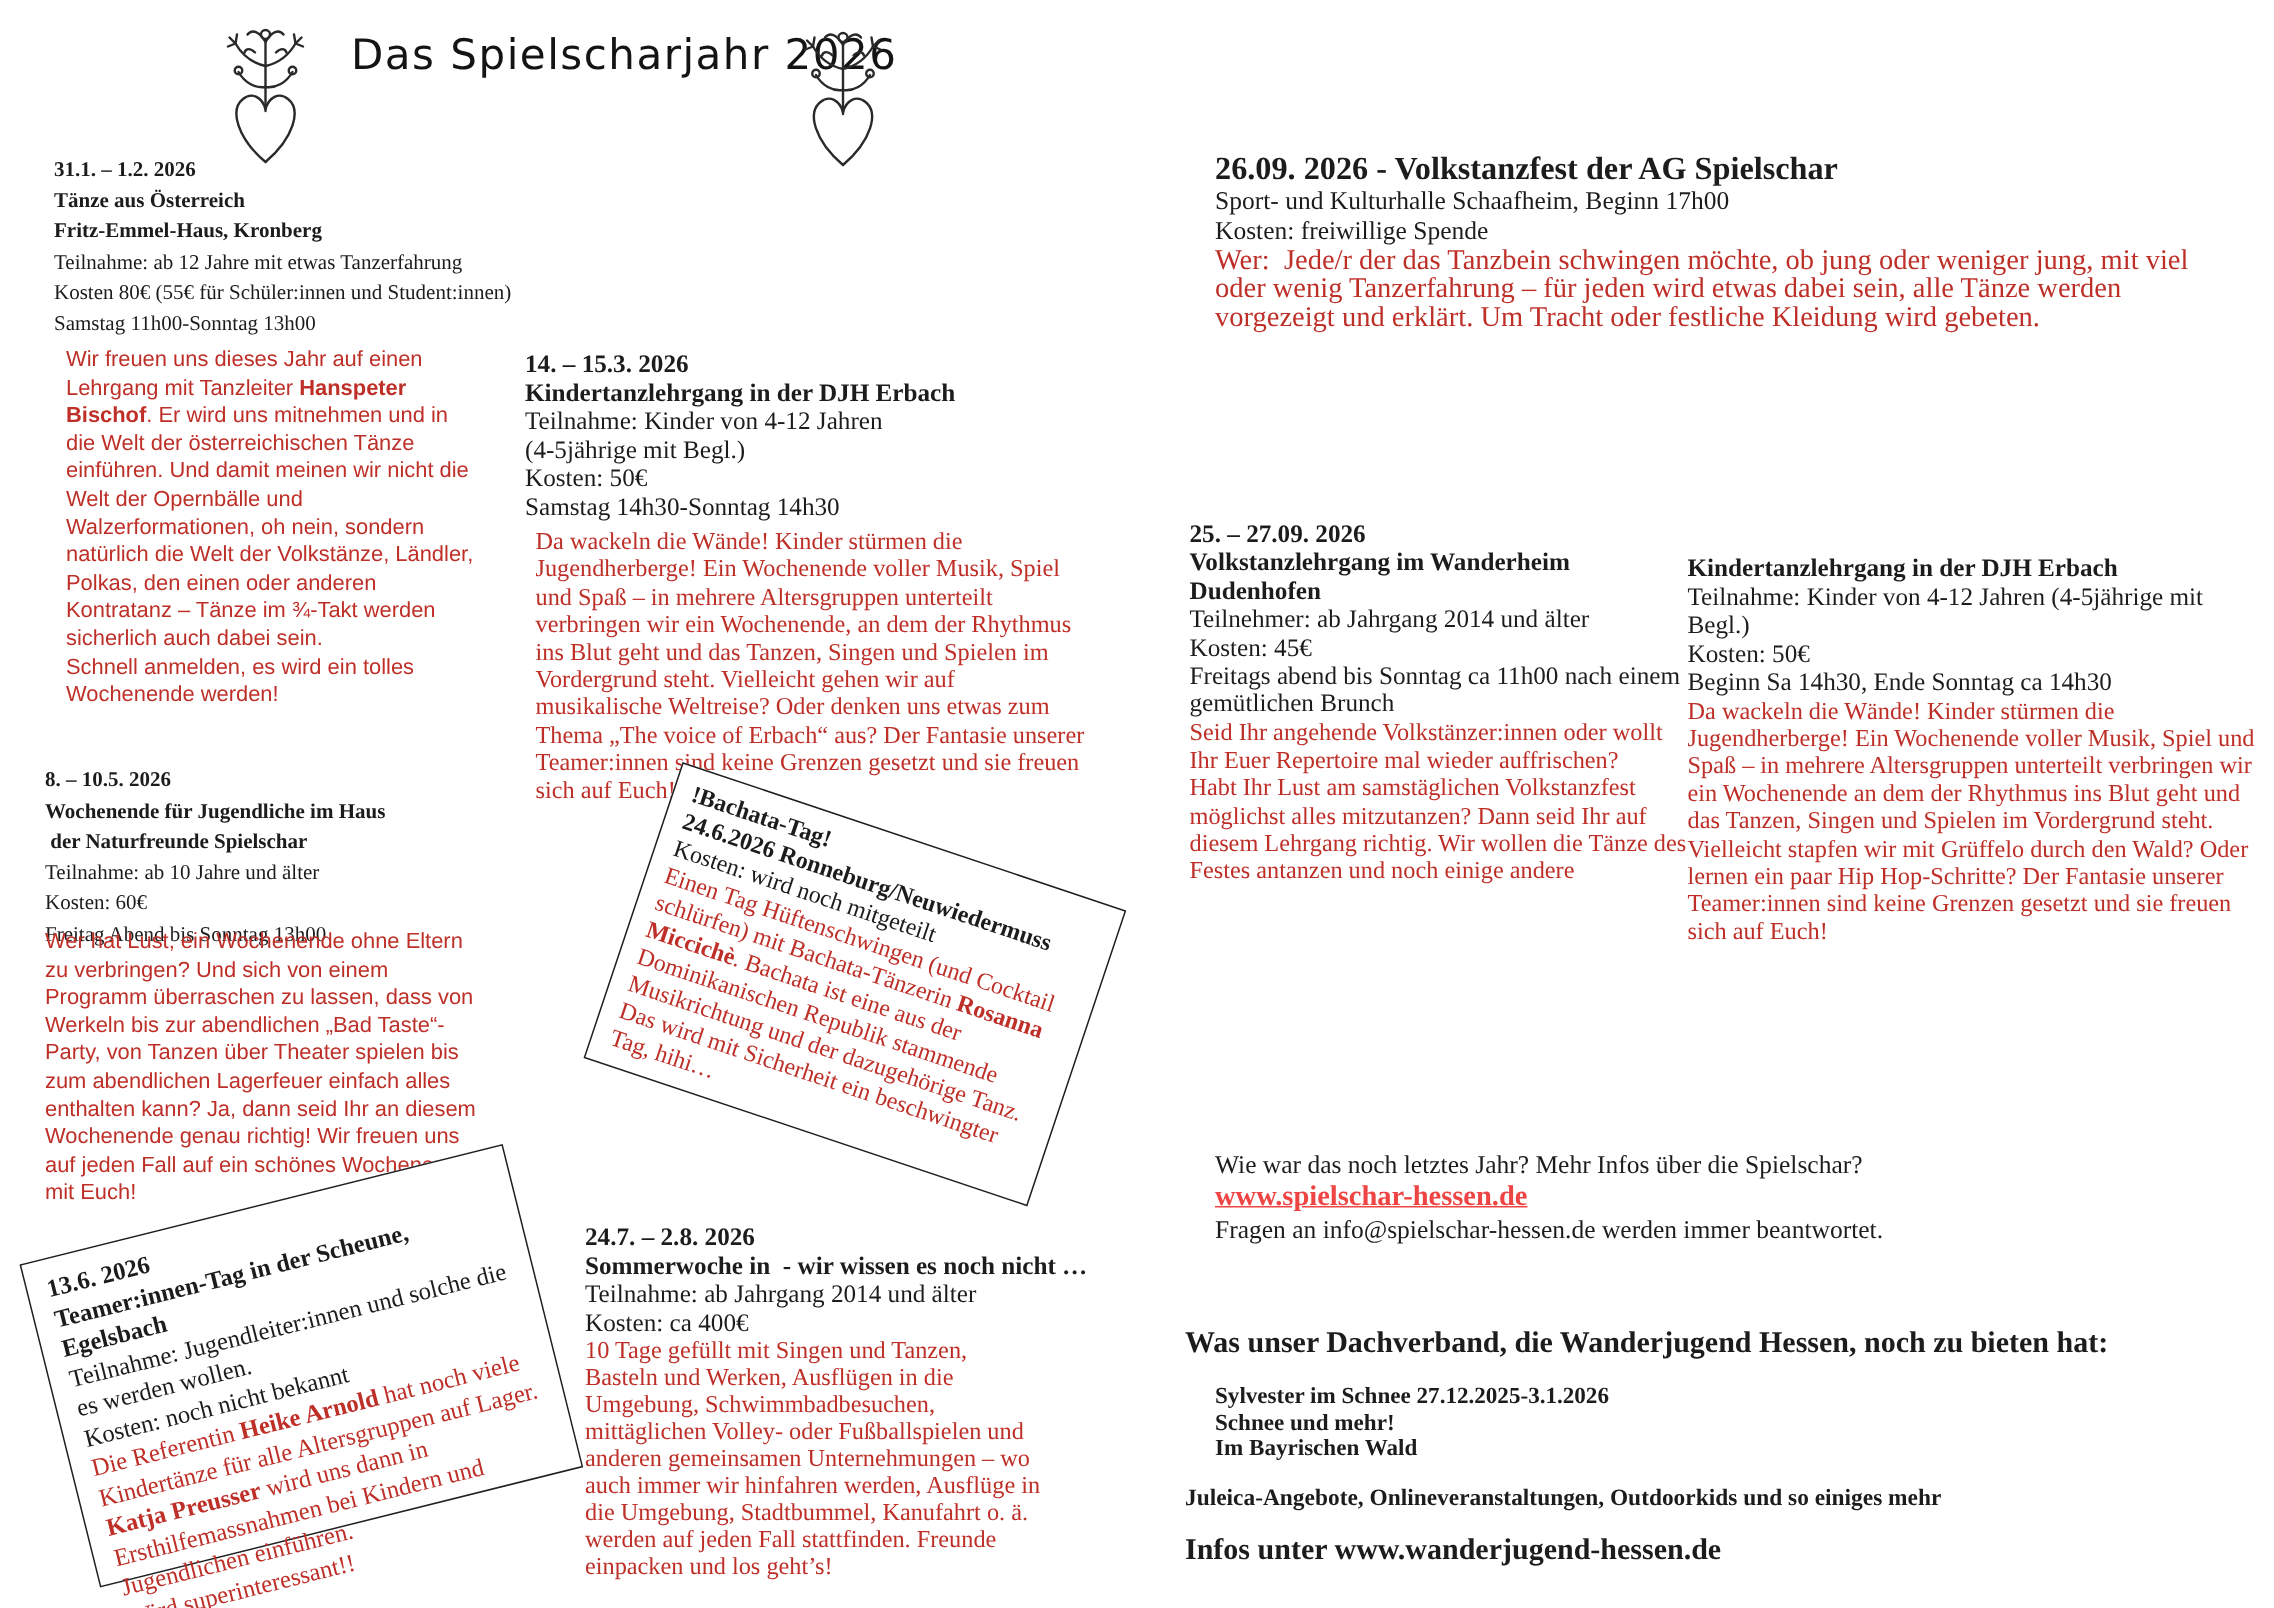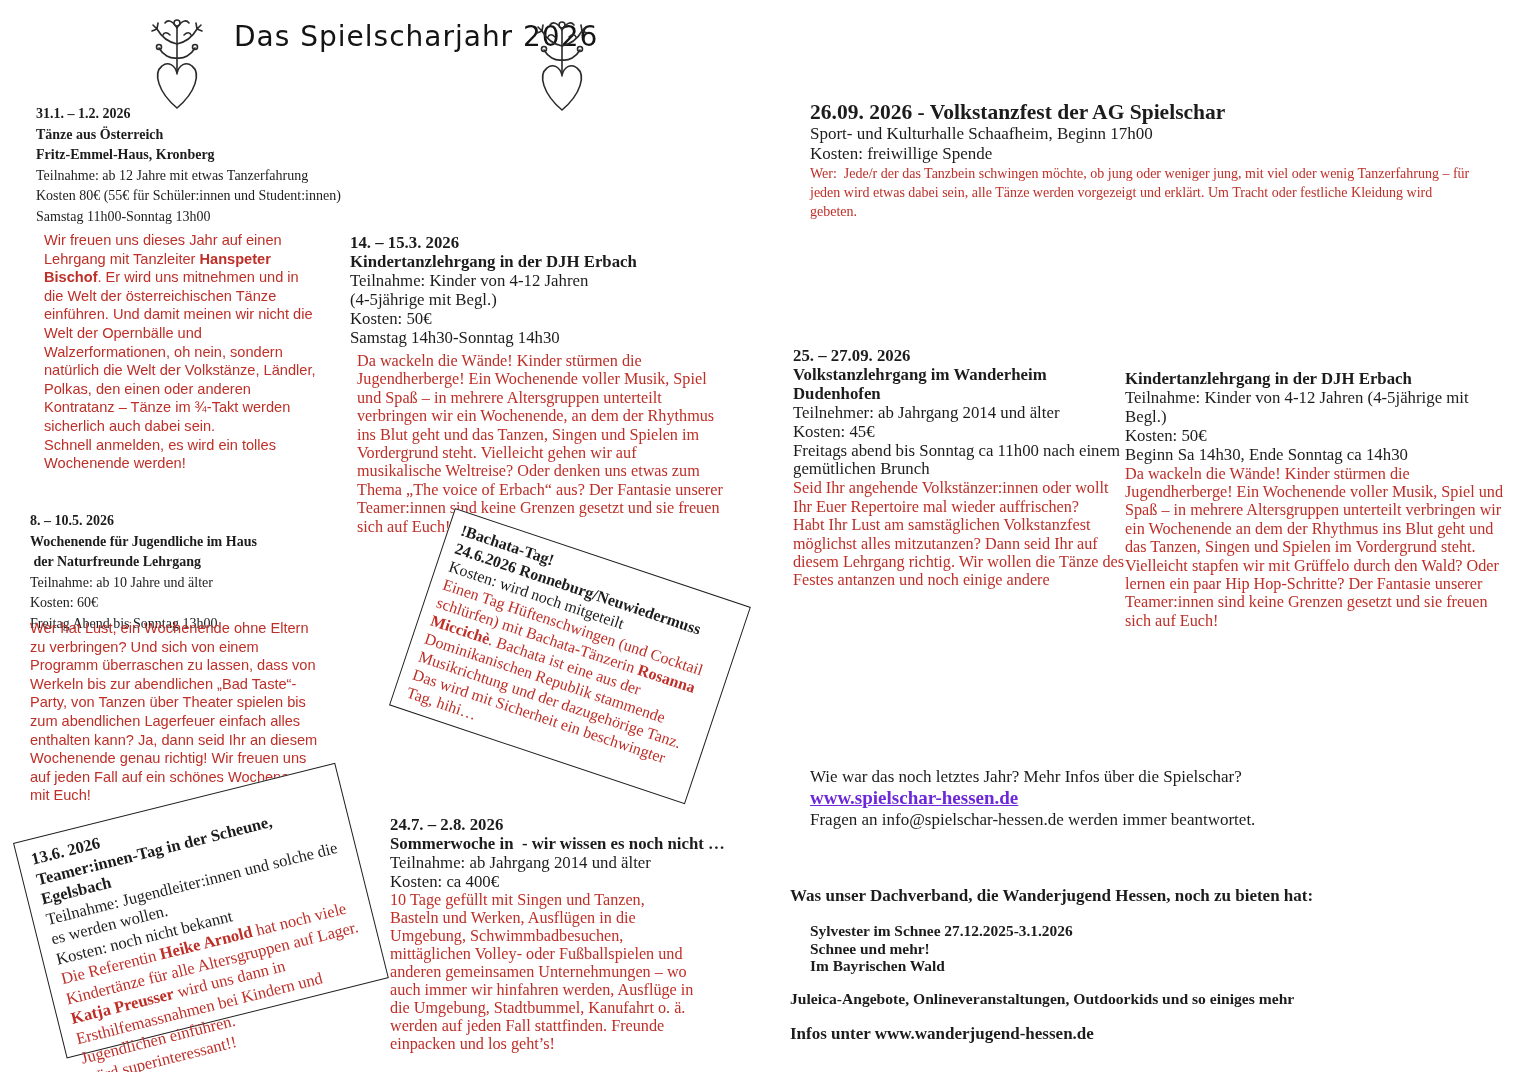--- a/index.html
+++ b/index.html
@@ -11,24 +11,24 @@
   .center{}
   .ev17{font-size:14px;line-height:20.5px;}
   .ev16{font-size:16.8px;line-height:18.9px;}
   .red{color:#be2f28;}
   .red-sans{font-family:"Liberation Sans","DejaVu Sans",sans-serif;font-size:14.6px;line-height:18.6px;color:#be2f28;}
   .red-serif{font-size:16.2px;line-height:18.4px;color:#be2f28;}
   .title{font-family:"DejaVu Sans","Liberation Sans",sans-serif;font-size:28px;letter-spacing:1px;color:#141414;}
   .rotbox{border:1.5px solid #1f1f1f;background:#fff;transform-origin:top left;}
   .vt-title{font-size:21.5px;line-height:24px;font-weight:bold;}
   .vt-sub{font-size:17px;line-height:20px;}
-  .vt-red{font-size:14px;line-height:19.2px;}
-  .link{color:#6d28d9;font-weight:bold;text-decoration:underline;font-size:19px;line-height:22px;}
+  .vt-red{font-size:19px;line-height:19.2px;}
+  .link{color:#ef4444;font-weight:bold;text-decoration:underline;font-size:19px;line-height:22px;}
   .foot17{font-size:17px;line-height:21px;}
-  .dach{font-size:17px;line-height:23px;font-weight:bold;}
+  .dach{font-size:20px;line-height:23px;font-weight:bold;}
   .small-b{font-size:15.4px;line-height:17.5px;font-weight:bold;}
   svg.logo{stroke:#2a2a2a;fill:none;stroke-width:1.6;stroke-linecap:round;}
 </style>
 </head>
 <body>
 
 <div id="page">
 
   <div class="abs" style="left:146px;top:16px;width:62px;height:96px;">
     <svg class="logo" width="62" height="96" viewBox="0 0 62 96">
@@ -68,21 +68,21 @@
   </div>
 
   <div class="abs red-sans" style="left:44px;top:231px;width:276px;">
     <div><span>Wir freuen uns dieses Jahr auf einen Lehrgang mit Tanzleiter </span><span class="b">Hanspeter Bischof</span><span>. Er wird uns mitnehmen und in die Welt der österreichischen Tänze einführen. Und damit meinen wir nicht die Welt der Opernbälle und Walzerformationen, oh nein, sondern natürlich die Welt der Volkstänze, Ländler, Polkas, den einen oder anderen Kontratanz – Tänze im ¾-Takt werden sicherlich auch dabei sein.</span></div>
     <div>Schnell anmelden, es wird ein tolles Wochenende werden!</div>
   </div>
 
   <div class="abs ev17" style="left:30px;top:511px;width:330px;">
     <div class="b">8. – 10.5. 2026</div>
     <div class="b">Wochenende für Jugendliche im Haus</div>
-    <div class="b pre"> der Naturfreunde Lehrgang</div>
+    <div class="b pre"> der Naturfreunde Spielschar</div>
     <div>Teilnahme: ab 10 Jahre und älter</div>
     <div>Kosten: 60€</div>
     <div>Freitag Abend bis Sonntag 13h00</div>
   </div>
   <div class="abs red-sans" style="left:30px;top:619px;width:296px;">Wer hat Lust, ein Wochenende ohne Eltern zu verbringen? Und sich von einem Programm überraschen zu lassen, dass von Werkeln bis zur abendlichen „Bad Taste“-Party, von Tanzen über Theater spielen bis zum abendlichen Lagerfeuer einfach alles enthalten kann? Ja, dann seid Ihr an diesem Wochenende genau richtig! Wir freuen uns auf jeden Fall auf ein schönes Wochenende mit Euch!</div>
 
   <div class="abs rotbox" style="left:13px;top:843px;width:304px;height:200px;transform:rotate(-14deg);padding:10px 13px;font-size:16.5px;line-height:20.5px;">
     <div class="b">13.6. 2026</div>
     <div class="b">Teamer:innen-Tag in der Scheune,</div>
     <div class="b">Egelsbach</div>

